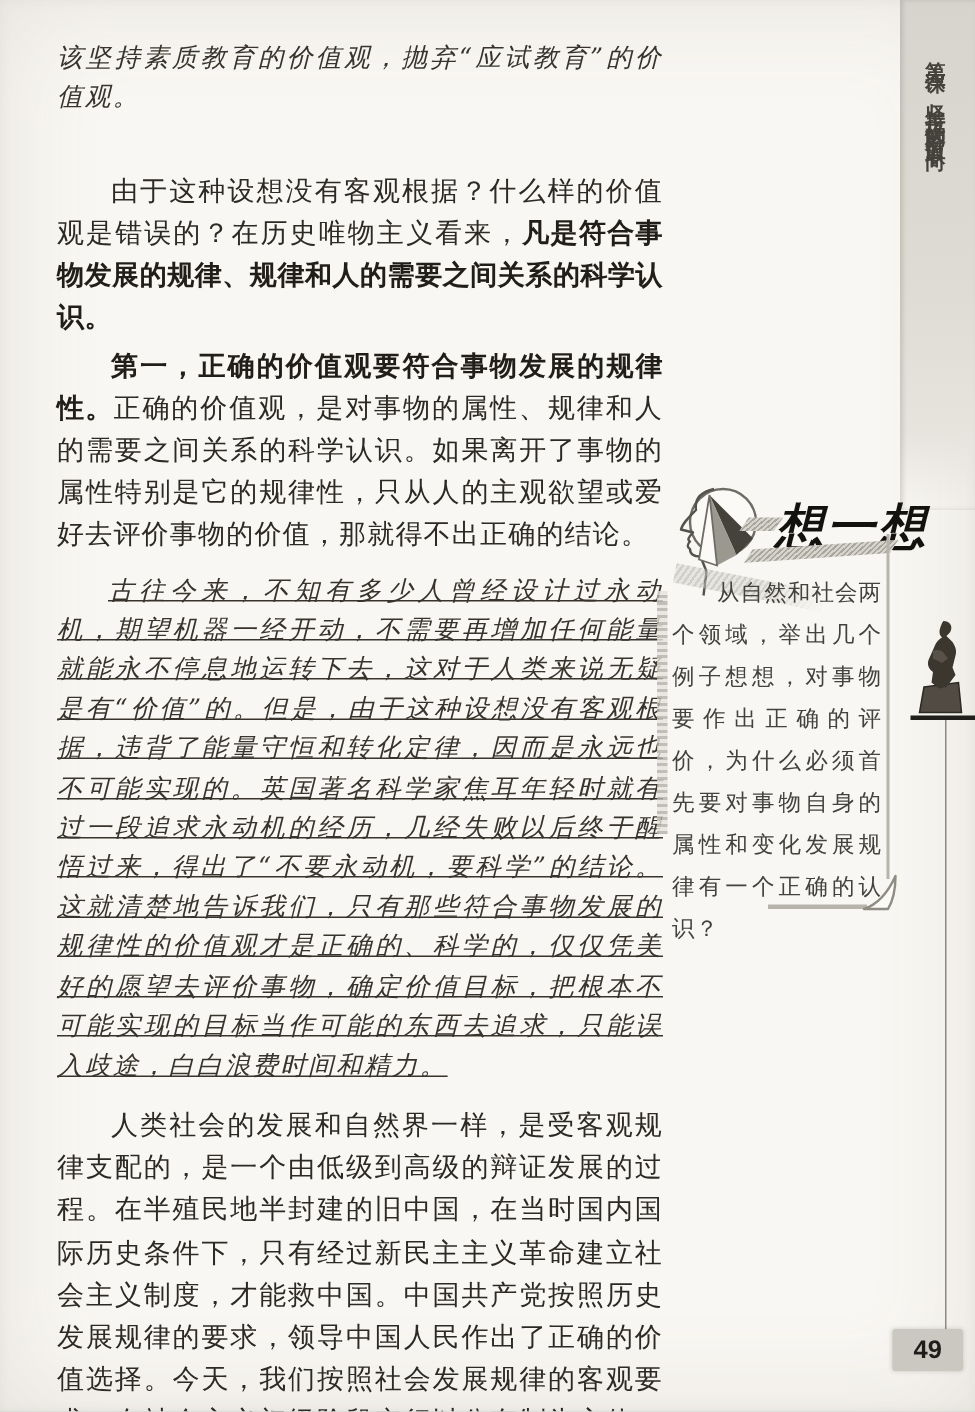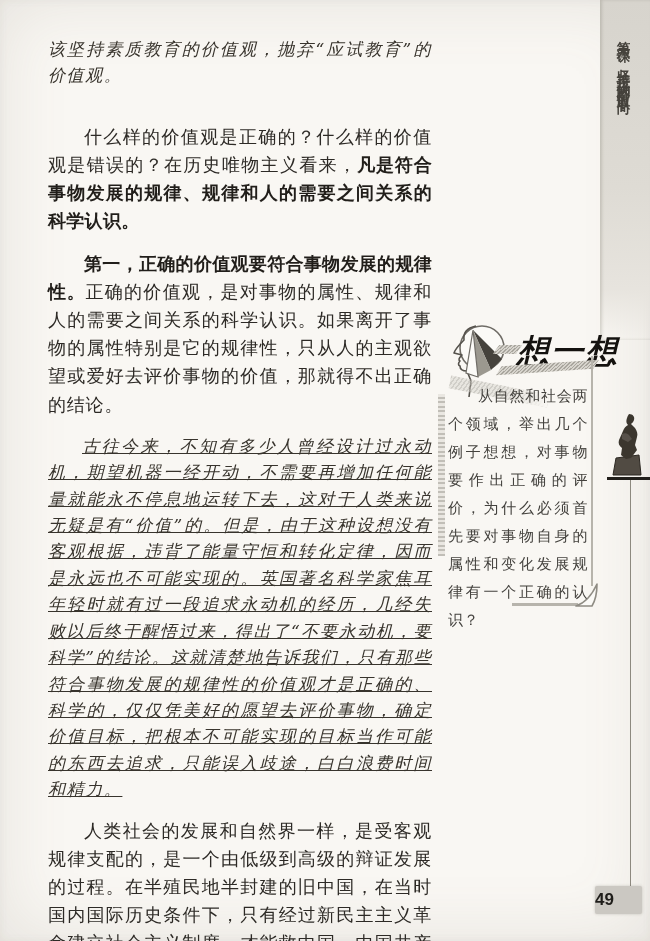--- a/index.html
+++ b/index.html
@@ -6,21 +6,21 @@
   .page {
     position:relative; width:650px; height:941px; overflow:hidden;
     background:#f9f7f3;
     box-shadow: inset 0 0 70px rgba(110,104,92,.14), inset 0 0 8px rgba(110,104,92,.08);
     font-family:"Liberation Sans", sans-serif;
     -webkit-font-smoothing:antialiased;
   }
 
   
   .main-col { position:absolute; left:34px; top:22px; width:412px; color:#2d2a26; }
-  .para { margin:14px; text-align:justify; }
+  .para { margin:4px; text-align:justify; }
   .song  { font-size:18px;  line-height:28.2px; letter-spacing:.8px;  font-family:"Liberation Serif", serif; }
   .kaiti { font-size:17px;  line-height:26.4px; letter-spacing:1.6px; font-style:italic; color:#38342d; font-family:"DejaVu Serif", serif; }
   .seg-bold { font-weight:700; font-family:"Liberation Sans", sans-serif; letter-spacing:.3px; color:#211e1a; }
   .indent { text-indent:2em; }
   .mt-a { margin-top:34px; }
   .mt-b { margin-top:10px;text-decoration:underline; }
   .mt-c { margin-top:12px; }
 
   
   .side-strip {
@@ -64,34 +64,34 @@
     font-family:"Liberation Sans", sans-serif;
   }
 
   
   .statue { position:absolute; left:610px; top:412px; width:34px; height:66px; }
   .statue-underline { position:absolute; left:607px; top:477px; width:43px; height:3px; background:#211f1b; }
   .v-line { position:absolute; left:630px; top:480px; width:1px; height:406px; background:#8d897f; }
   .page-num-box {
     position:absolute; left:595px; top:886px; width:47px; height:28px;
     background:#cbc8c2; border-radius:2px;
-    display:flex; align-items:center; justify-content:flex-start;
+    display:flex; align-items:center; justify-content:center;
     font-size:17px; font-weight:700; color:#1f1d1a; font-family:"Liberation Sans", sans-serif;
     box-shadow:0 0 3px rgba(100,95,85,.3);
   }
 </style>
 </head>
 <body>
 
 <div class="page">
 
   <div class="main-col">
     <p class="para kaiti"><span>该坚持素质教育的价值观，抛弃“应试教育”的价值观。</span></p>
 
-    <p class="para song indent mt-a"><span>什么样的价值观是正确的？什么样的价值观是错误的？在历史唯物主义看来，</span><span class="seg-bold">凡是符合事物发展的规律、规律和人的需要之间关系的科学认识。</span></p>
+    <p class="para song indent mt-a"><span>由于这种设想没有客观根据？什么样的价值观是错误的？在历史唯物主义看来，</span><span class="seg-bold">凡是符合事物发展的规律、规律和人的需要之间关系的科学认识。</span></p>
 
     <p class="para song indent"><span class="seg-bold">第一，正确的价值观要符合事物发展的规律性。</span><span>正确的价值观，是对事物的属性、规律和人的需要之间关系的科学认识。如果离开了事物的属性特别是它的规律性，只从人的主观欲望或爱好去评价事物的价值，那就得不出正确的结论。</span></p>
 
     <p class="para kaiti indent mt-b"><span>古往今来，不知有多少人曾经设计过永动机，期望机器一经开动，不需要再增加任何能量就能永不停息地运转下去，这对于人类来说无疑是有“价值”的。但是，由于这种设想没有客观根据，违背了能量守恒和转化定律，因而是永远也不可能实现的。英国著名科学家焦耳年轻时就有过一段追求永动机的经历，几经失败以后终于醒悟过来，得出了“不要永动机，要科学”的结论。这就清楚地告诉我们，只有那些符合事物发展的规律性的价值观才是正确的、科学的，仅仅凭美好的愿望去评价事物，确定价值目标，把根本不可能实现的目标当作可能的东西去追求，只能误入歧途，白白浪费时间和精力。</span></p>
 
     <p class="para song indent mt-c"><span>人类社会的发展和自然界一样，是受客观规律支配的，是一个由低级到高级的辩证发展的过程。在半殖民地半封建的旧中国，在当时国内国际历史条件下，只有经过新民主主义革命建立社会主义制度，才能救中国。中国共产党按照历史发展规律的要求，领导中国人民作出了正确的价值选择。今天，我们按照社会发展规律的客观要求，在社会主义初级阶段实行以公有制为主体、多种所有制经济共同发展的基本经济制度，也是正确的价值选择。</span></p>
   </div>
 
   <div class="side-strip">
     <div class="side-text">

